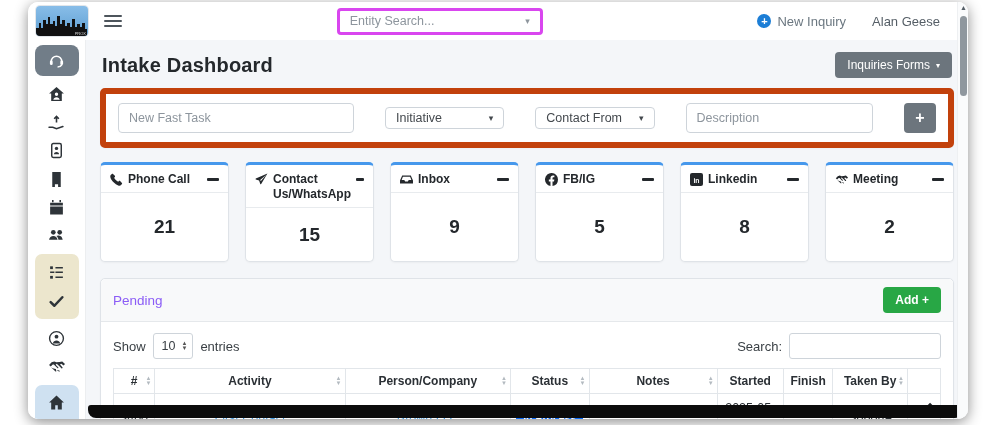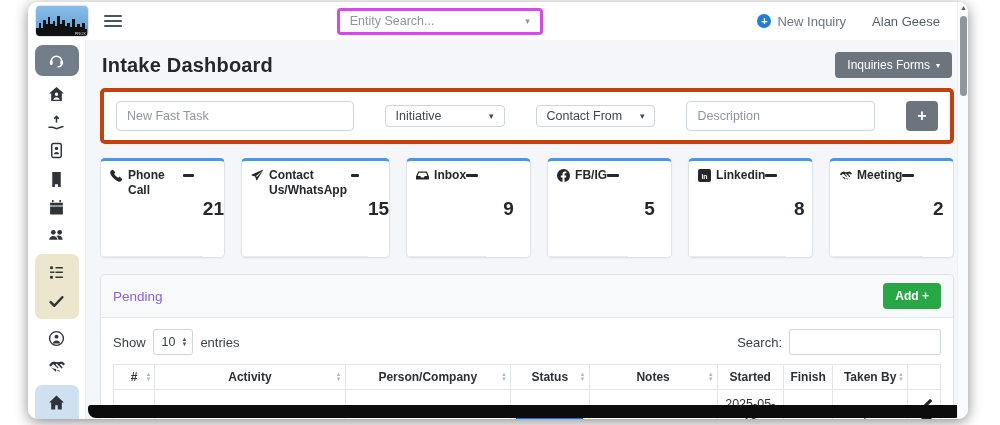--- a/index.html
+++ b/index.html
@@ -46,38 +46,38 @@
 
   
   .page-head { display:flex; align-items:center; justify-content:space-between; margin:2px 2px 10px 2px; }
   .page-title { font-size:20px; font-weight:700; color:#24282c; letter-spacing:.2px; }
   .btn-dark { background:#6c757d; color:#fff; border:none; border-radius:4px; font-size:12px;
     padding:6px 12px; display:flex; align-items:center; gap:6px; cursor:pointer;
     font-family:inherit; }
   .btn-dark .caret { font-size:8px; }
 
   
-  .fast-card { background:#fff; border:4px solid #c2410c; border-radius:5px; padding:9px 12px;
+  .fast-card { background:#fff; border:6px solid #c2410c; border-radius:5px; padding:9px 12px;
     display:flex; align-items:center; gap:31px; box-shadow:0 1px 2px rgba(0,0,0,.03); }
   .fast-card input { height:30px; border:1px solid #ced4da; border-radius:4px; padding:0 10px;
     font-size:12.5px; color:#495057; font-family:inherit; background:#fff; }
   .fast-card input::placeholder { color:#8d959d; }
   .inp-task { flex:2.2; }
   .inp-desc { flex:1.7; }
   .fake-select { flex:1; height:22px; border:1px solid #ced4da; border-radius:4px; padding:0 10px;
     font-size:12.5px; color:#43484d; display:flex; align-items:center; justify-content:space-between;
     background:#fff; cursor:pointer; }
   .fake-select .caret { font-size:9px; color:#43484d; }
   .btn-plus { width:32px; height:30px; background:#6c757d; color:#fff; border:none; border-radius:4px;
     font-size:16px; font-weight:bold; cursor:pointer; flex:0 0 auto; line-height:1; }
 
   
   .cards { display:grid; grid-template-columns:repeat(6,1fr); gap:16px; margin-top:14px; }
   .stat-card { background:#fff; border:1px solid #dfe3e8; border-top:3px solid #4698ec;
-    border-radius:5px; height:100px; display:flex; flex-direction:row;
+    border-radius:5px; height:100px; display:flex; flex-direction:column;
     box-shadow:0 1px 2px rgba(0,0,0,.04); }
   .stat-head { display:flex; align-items:flex-start; justify-content:space-between;
     padding:7px 9px 5px 9px; border-bottom:1px solid #e8ebee; }
   .stat-label { display:flex; gap:5px; font-size:12px; font-weight:700; color:#24282c; line-height:1.25; }
   .stat-label svg { width:13px; height:13px; flex:0 0 auto; margin-top:1px; fill:#24282c; }
   .minus { width:12px; height:2.5px; background:#24282c; margin-top:6px; border-radius:1px; cursor:pointer; }
   .stat-body { flex:1; display:flex; align-items:center; justify-content:center; }
   .stat-value { font-size:19px; font-weight:700; color:#24282c; }
 
   

